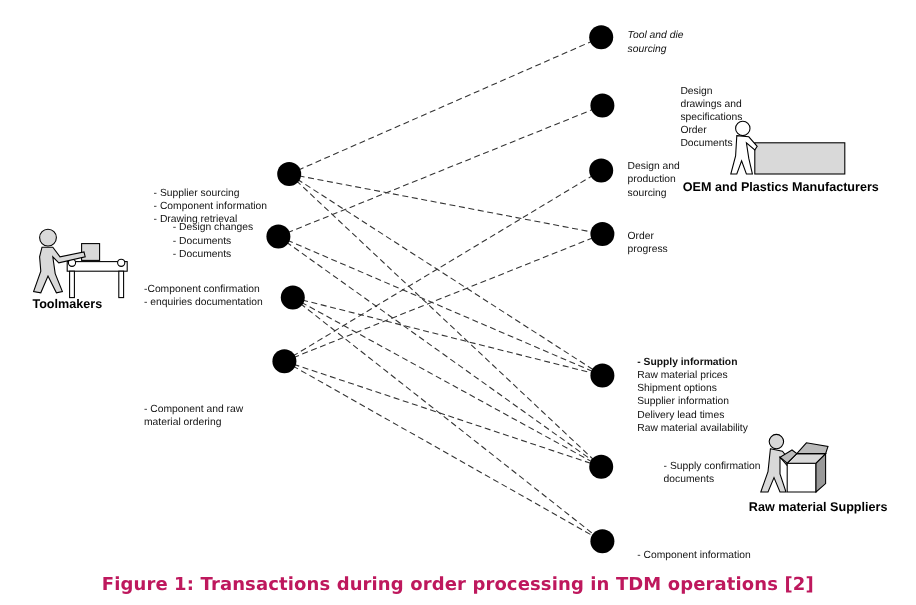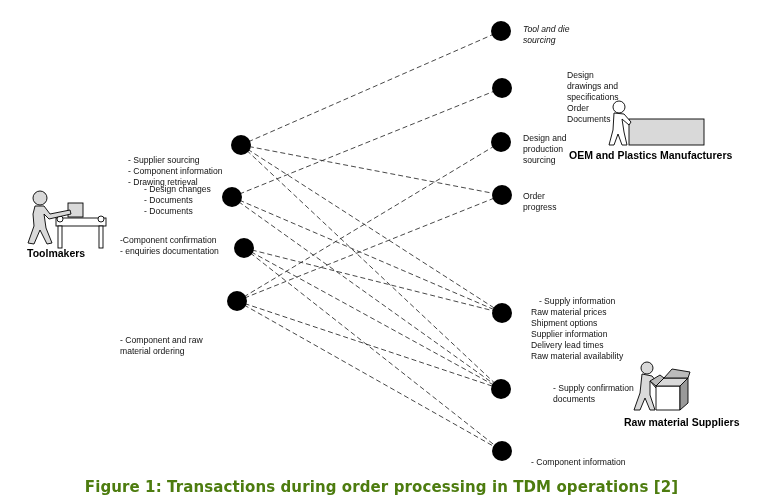--- a/index.html
+++ b/index.html
@@ -1,21 +1,21 @@
 <!DOCTYPE html>
 <html><head>
   <meta charset="utf-8">
   <style>
     html, body { margin: 0; padding: 0; background: #ffffff; }
     body { width: 763px; height: 504px; position: relative; overflow: hidden; font-family: "Liberation Sans", sans-serif; color: #000; }
     #diagram { position: absolute; left: 0; top: 0; width: 763px; height: 504px; }
     .lbl { position: absolute; font-family: "Liberation Sans", sans-serif; font-size: 8.6px; line-height: 11px; white-space: pre; color: #111; }
     .lbl .line { display: block; }
-    .lbl .bold { font-weight: normal; text-align: center; }
-    .caption { position: absolute; left: 0; width: 763px; top: 478px; text-align: center; font-family: "DejaVu Sans", sans-serif; font-weight: bold; font-size: 15px; color: #4d7c0f; letter-spacing: 0.1px; }
+    .lbl .bold { font-weight: bold; }
+    .caption { position: absolute; left: 0; width: 763px; top: 478px; text-align: center; font-family: "DejaVu Sans", sans-serif; font-weight: bold; font-size: 15px; color: #be185d; letter-spacing: 0.1px; }
   </style>
 </head>
 <body>
 
 <svg id="diagram" width="763" height="504" viewBox="0 0 763 504">
   <g id="edges-layer">
       <line x1="241" y1="145" x2="501" y2="31" stroke="#333333" stroke-width="0.9" stroke-dasharray="5 3"></line>
       <line x1="241" y1="145" x2="502" y2="195" stroke="#333333" stroke-width="0.9" stroke-dasharray="5 3"></line>
       <line x1="241" y1="145" x2="502" y2="313" stroke="#333333" stroke-width="0.9" stroke-dasharray="5 3"></line>
       <line x1="241" y1="145" x2="501" y2="389" stroke="#333333" stroke-width="0.9" stroke-dasharray="5 3"></line>

